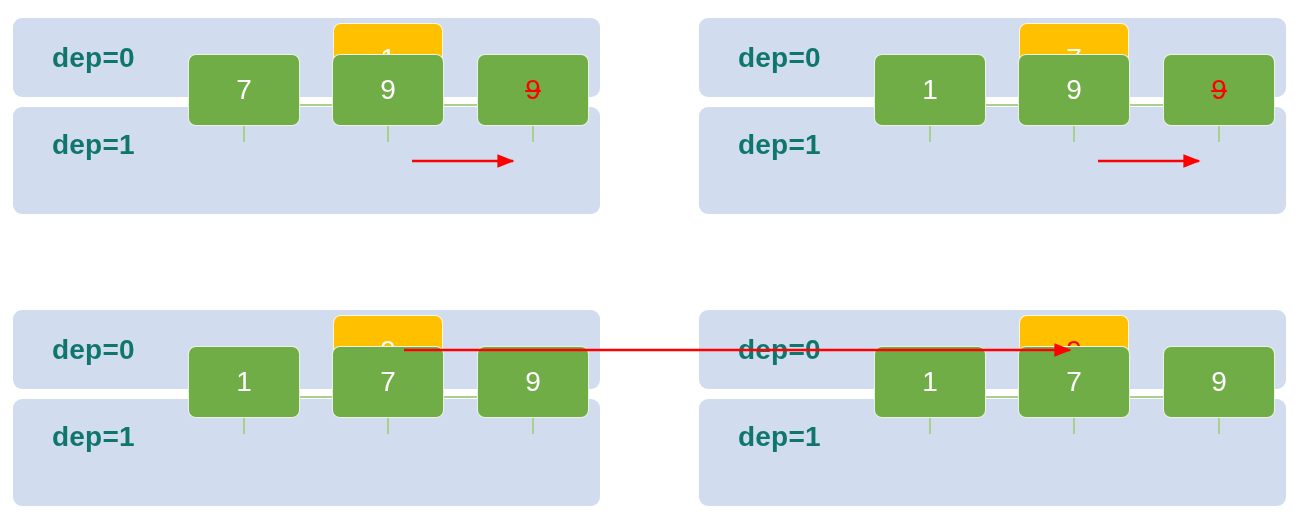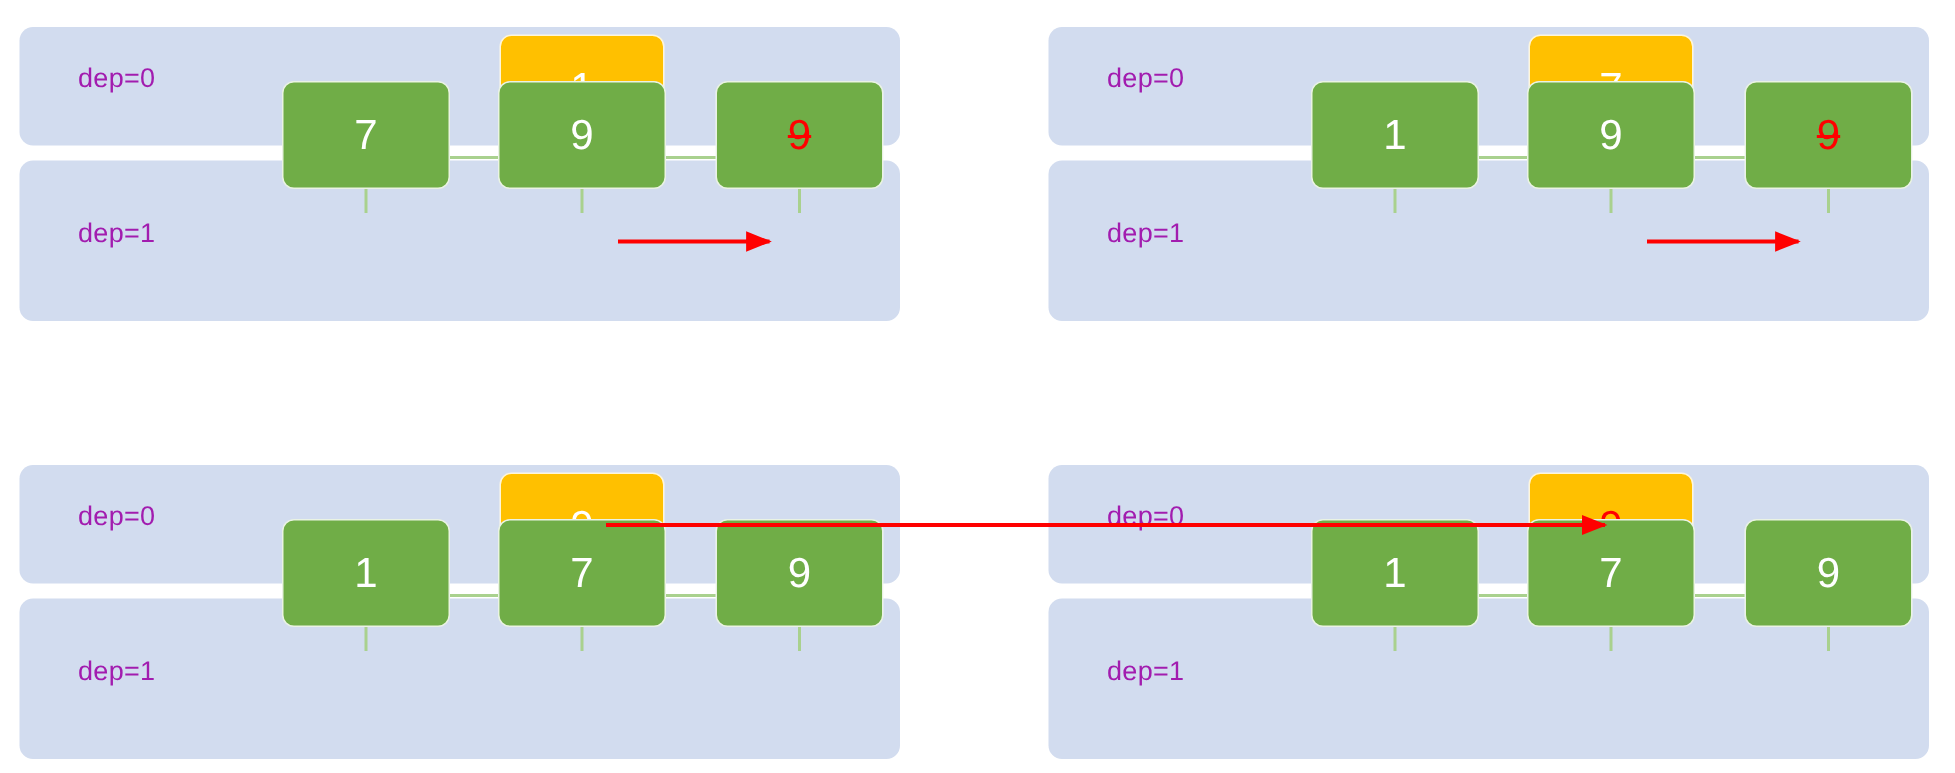--- a/index.html
+++ b/index.html
@@ -31,27 +31,28 @@
     width: 587px;
     background: #d2dcef;
     border-radius: 9px;
   }
   .band-0 { top: 0px;   height: 79px; }
   .band-1 { top: 89px;  height: 107px; }
 
   .band-label {
     position: absolute;
     left: 39px;
-    font-size: 18px;
-    color: #a21caf;
+    font-size: 28px;
+    color: #0f766e;
     letter-spacing: 0.2px;
     white-space: nowrap;
+    font-weight: bold;
   }
   .band-0 .band-label { top: 24px; }
-  .band-1 .band-label { top: 38px; text-align: right; }
+  .band-1 .band-label { top: 22px; text-align: right; }
 
   .node {
     position: absolute;
     border-radius: 8px;
     box-sizing: border-box;
     display: flex;
     align-items: center;
     justify-content: center;
     font-size: 28px;
     color: #ffffff;

